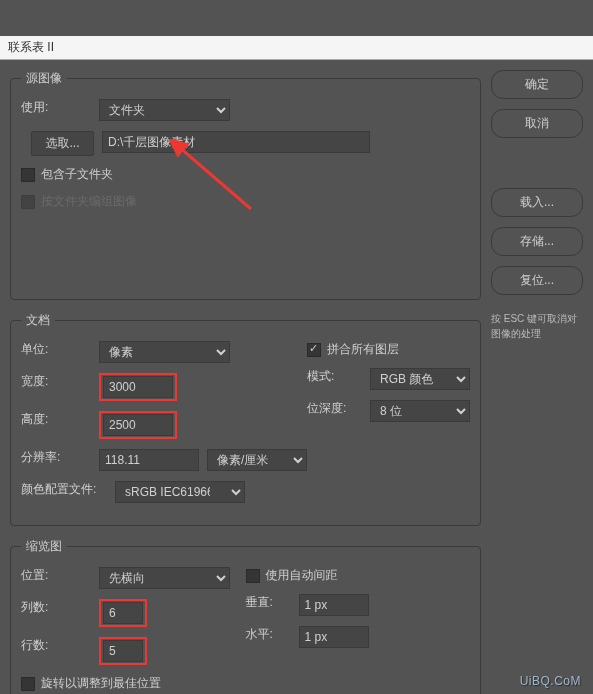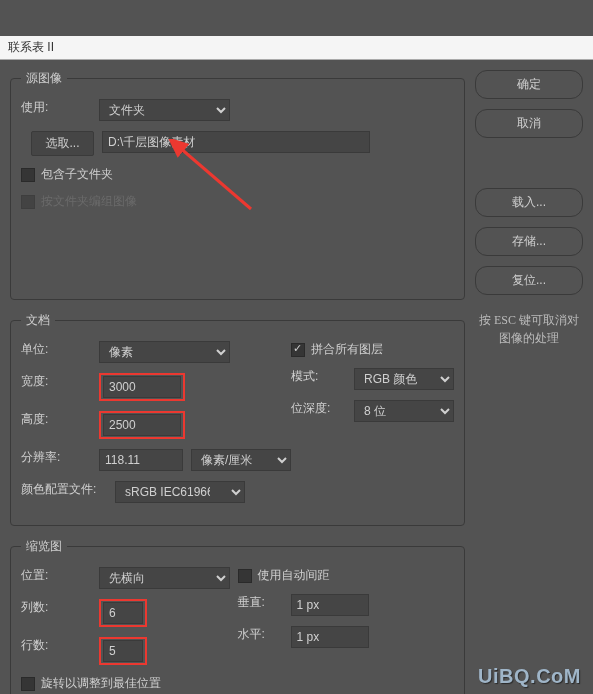--- a/index.html
+++ b/index.html
@@ -57,21 +57,21 @@
   padding: 2px 5px;
   font-size: 12px;
   height: 22px;
   font-family: inherit;
 }
 select { padding-right: 18px; }
 input[type="text"] { }
 .sel-wide { width: 131px; }
 .sel-med { width: 100px; }
 .txt-wide { width: 268px; }
-.txt-sm { width: 78px; }
+.txt-sm { width: 70px; }
 .btn {
   background: #454545;
   border: 1px solid #3a3a3a;
   color: #d0d0d0;
   padding: 3px 12px;
   font-size: 12px;
   border-radius: 2px;
   cursor: pointer;
   font-family: inherit;
 }
@@ -108,41 +108,40 @@
   color: #d0d0d0;
   font-size: 11px;
   left: 1px;
   top: -2px;
 }
 input[type="checkbox"]:disabled { opacity: 0.5; cursor: default; }
 .two-col { display: flex; }
 .two-col > div { flex: 1; }
 .hint {
   color: #bbb;
-  font-size: 12px;
-  text-align: center;
+  font-size: 10px;
+  text-align: left;
   line-height: 1.5;
   margin-top: 6px;
-  font-family: Liberation Serif, serif;
 }
 .redbox {
   border: 2px solid #ec3830;
   padding: 1px 2px;
 }
 .arrow {
   position: absolute;
   pointer-events: none;
 }
 .watermark {
   position: absolute;
   right: 12px;
   bottom: 6px;
   color: #9fb5c8;
-  font-size: 20px;
-  font-weight: bold;
+  font-size: 12px;
+  font-weight: normal;
   letter-spacing: 0.5px;
   text-shadow: 1px 1px 1px #2a2a2a;
 }
 </style>
 </head>
 <body>
 
 <div class="titlebar">联系表 II</div>
 
 <div class="content">
@@ -187,21 +186,21 @@
           <div class="row">
             <label class="field-label">宽度:</label>
             <span class="redbox"><input type="text" class="txt-sm" value="3000" style=""></span>
           </div>
           <div class="row">
             <label class="field-label">高度:</label>
             <span class="redbox"><input type="text" class="txt-sm" value="2500" style=""></span>
           </div>
           <div class="row">
             <label class="field-label">分辨率:</label>
-            <input type="text" style="width: 84px;" value="118.11">
+            <input type="text" style="width: 100px;" value="118.11">
             <select class="sel-med"><option>像素/厘米</option></select>
           </div>
         </div>
         <div>
           <div class="checkbox-row">
             <input type="checkbox" checked="" style="">
             <span>拼合所有图层</span>
           </div>
           <div class="row">
             <label class="field-label" style="width:55px;">模式:</label>

